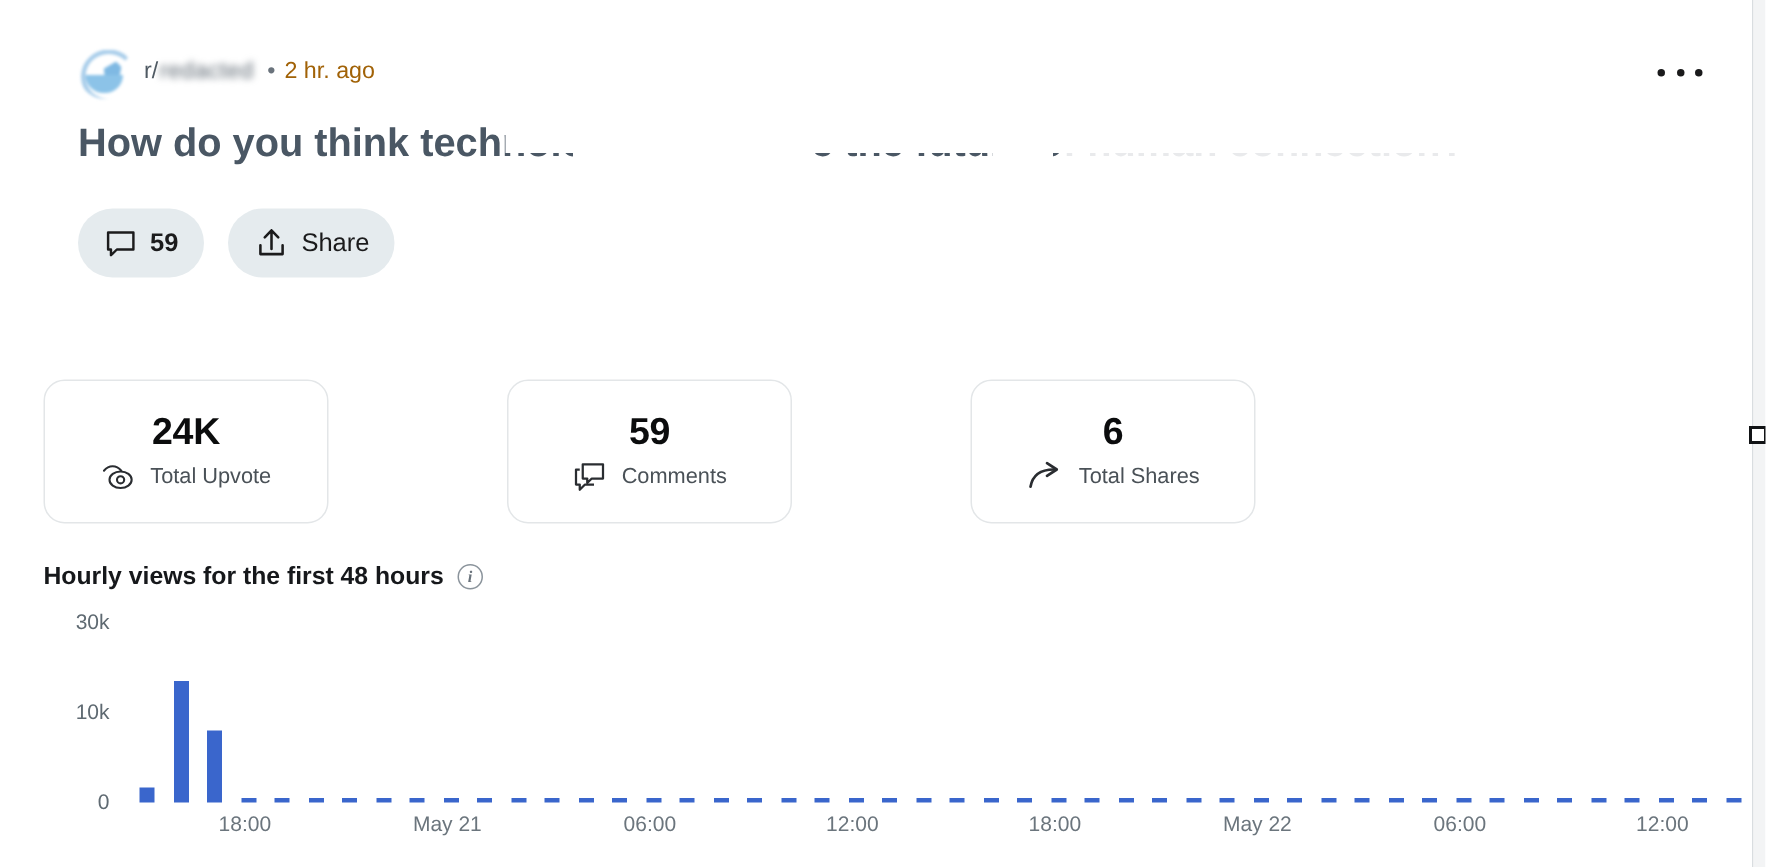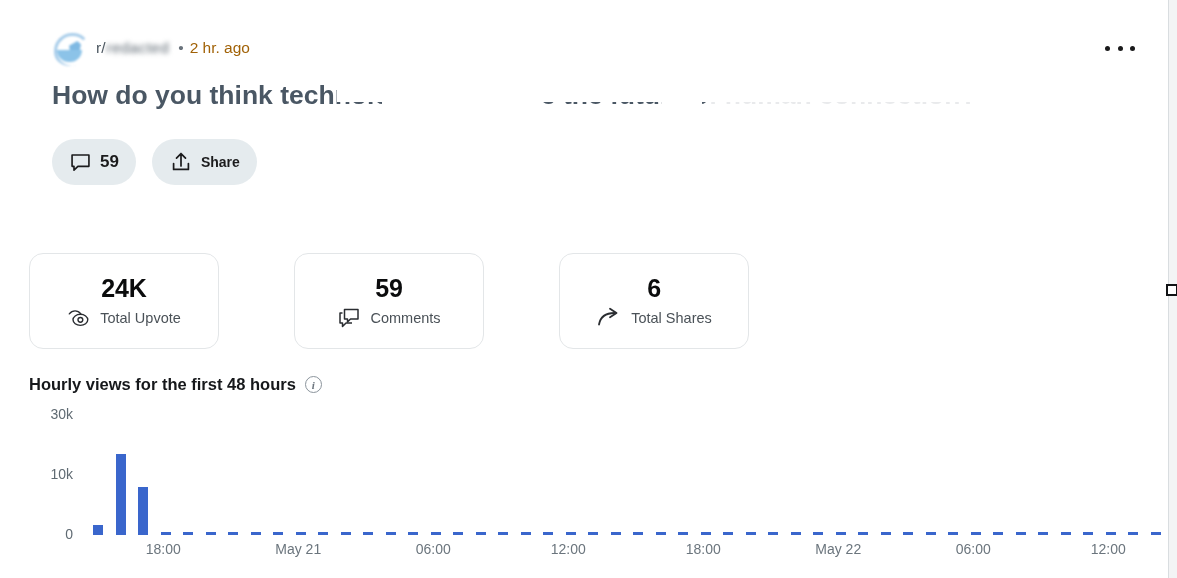--- a/index.html
+++ b/index.html
@@ -115,32 +115,32 @@
     display: flex; align-items: center; gap: 8px;
     padding: 0 17px;
     font-size: 17px; font-weight: 600;
   }
   .pill-vote {
     background: #d93a00; color: #ffffff; gap: 11px; padding: 0 14px;
   }
   .pill-vote .count { font-size: 17px; font-weight: 600; letter-spacing: .2px; }
   .pill-neutral { background: #e5ebee; color: #1b1b1c; }
   .pill-neutral .count { font-weight: 600; font-size: 17px; }
-  .pill-neutral .label { font-weight: 700; font-size: 14px; }
+  .pill-neutral .label { font-weight: 400; font-size: 17px; }
   svg { display: block; }
 
   
   .section-title {
     position: absolute; left: 29px; top: 224px;
     font-size: 16.5px; font-weight: 600; color: #16181b;
   }
   .stat-grid {
     position: absolute; left: 29px; top: 253px;
     width: 1148px; height: 96px;
-    display: flex; gap: 75px;
+    display: flex; gap: 119px;
   }
   .stat-card {
     width: 190px; height: 96px;
     border: 1px solid #e3e6e8; border-radius: 14px;
     background: #ffffff;
     display: flex; flex-direction: column;
     align-items: center; justify-content: center; gap: 4px;
   }
   .stat-value { font-size: 25px; font-weight: 700; color: #0b0c0d; letter-spacing: -.2px; }
   .stat-row { display: flex; align-items: center; gap: 9px; }

